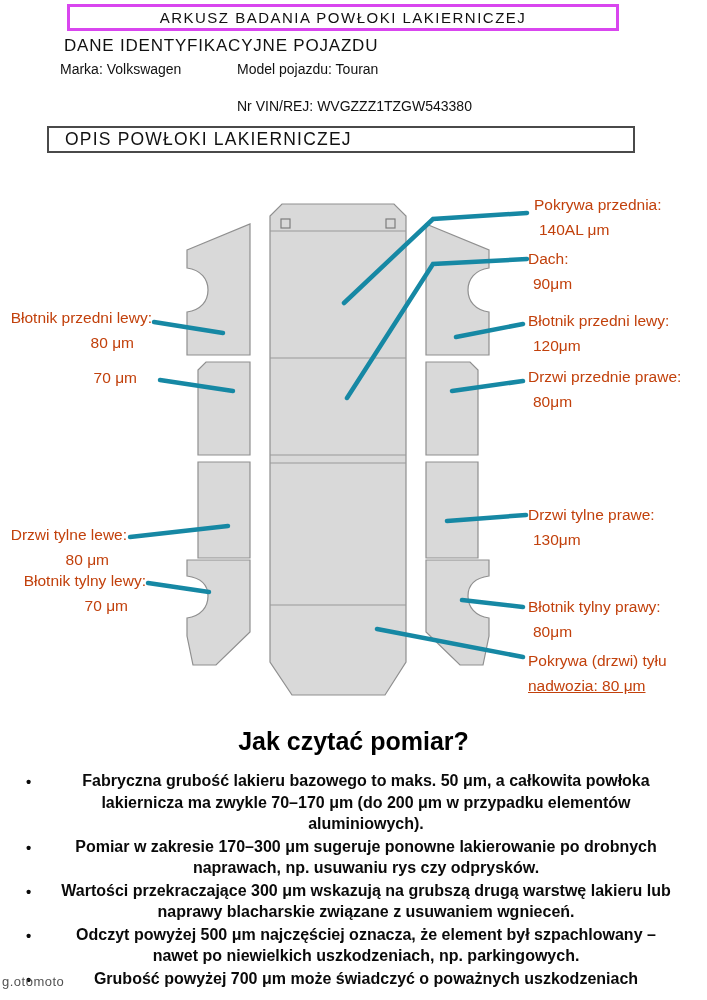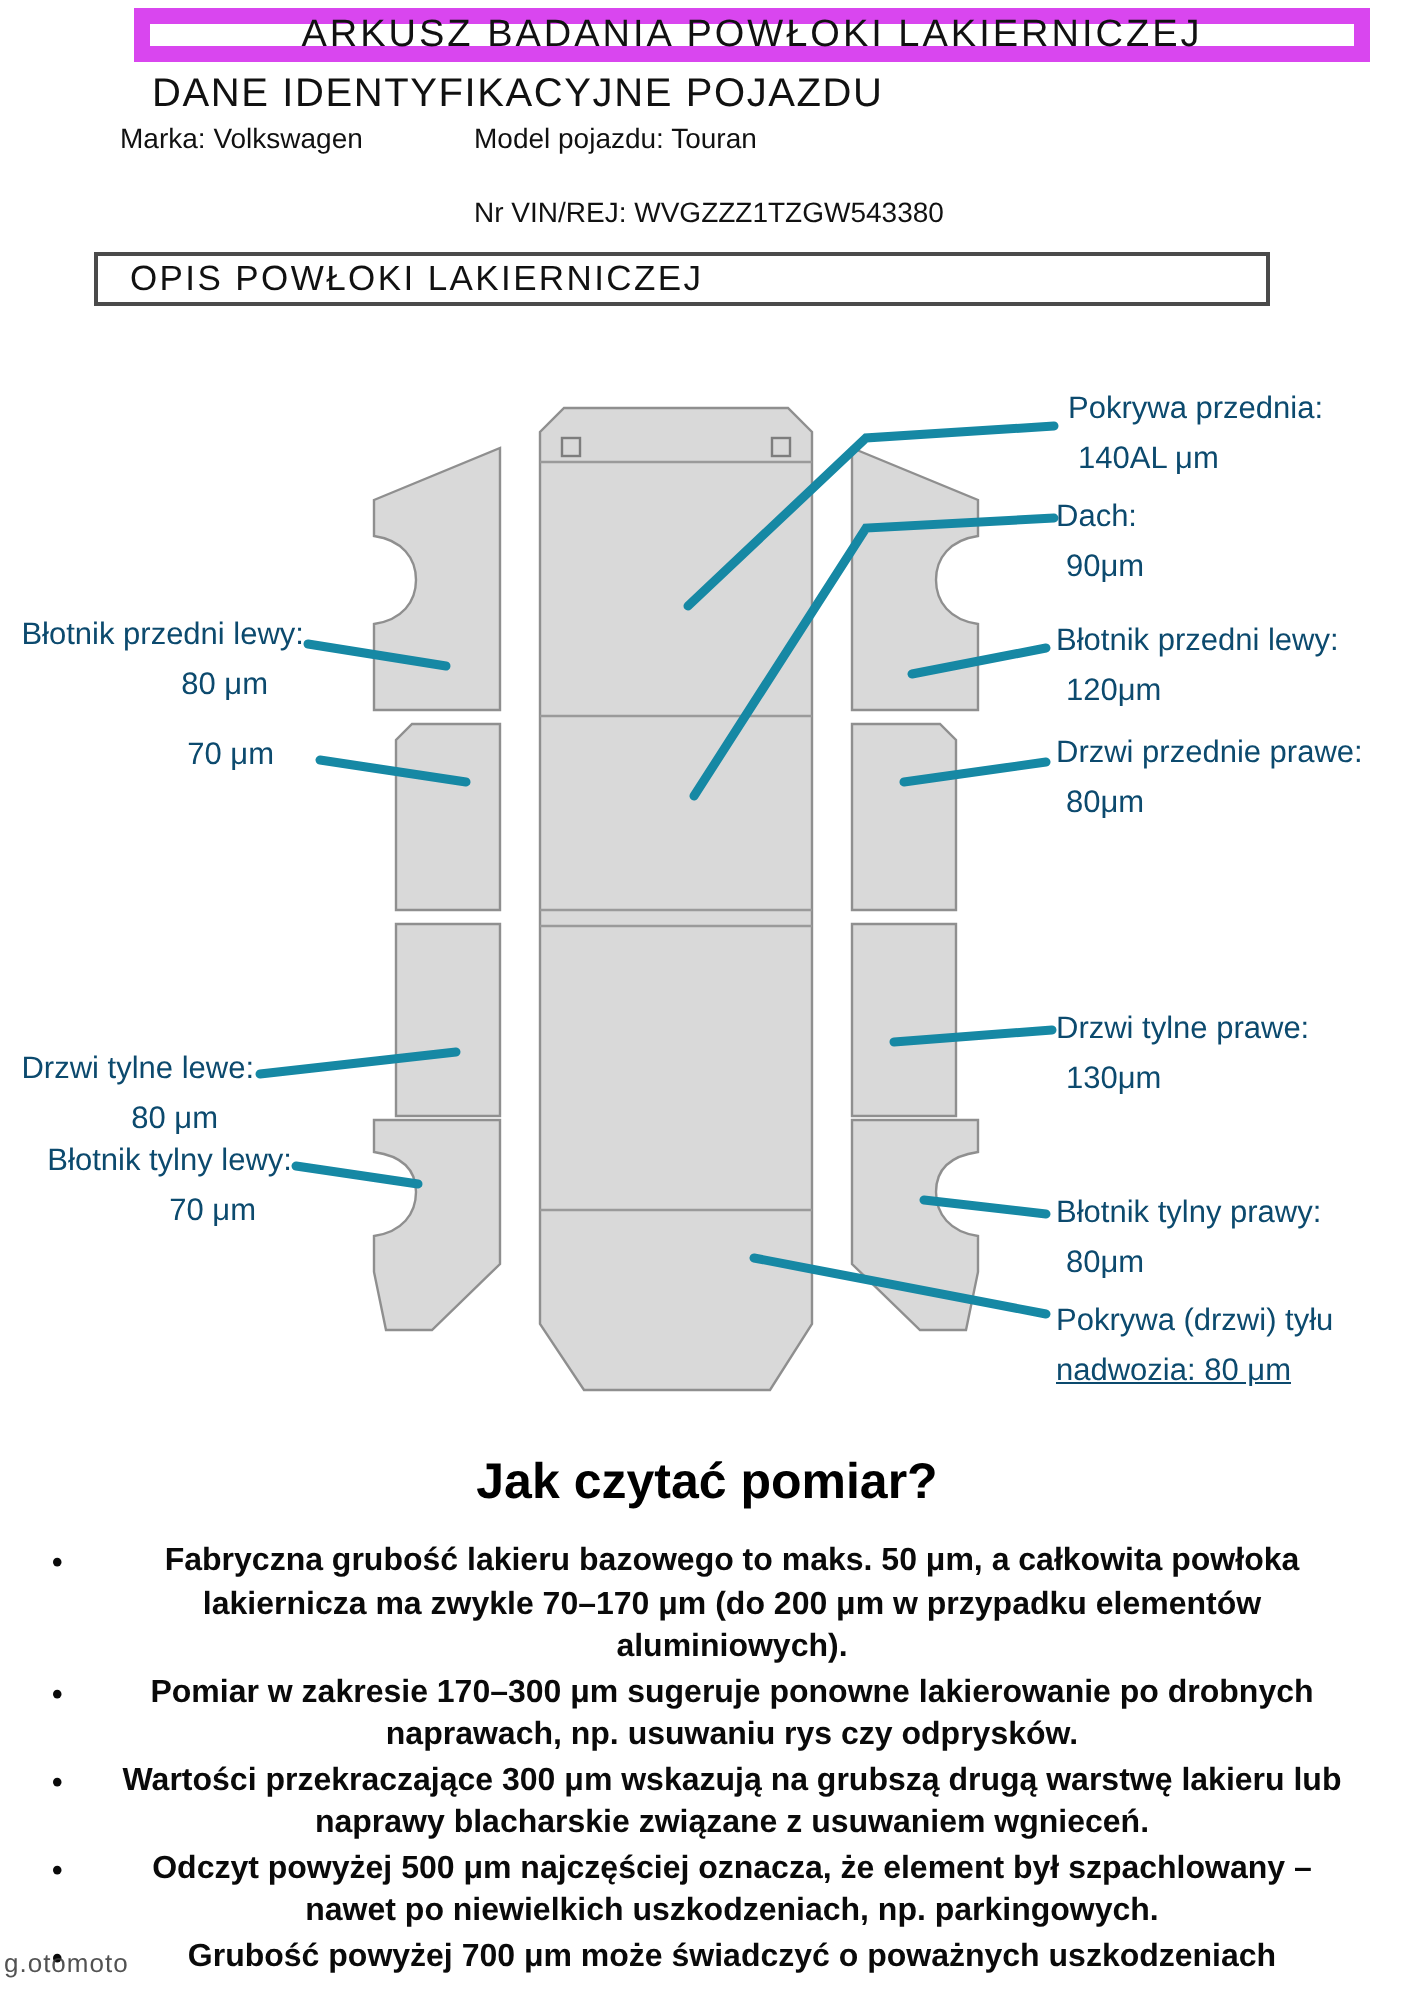--- a/index.html
+++ b/index.html
@@ -1,35 +1,35 @@
 <!DOCTYPE html>
 <html style="--callout: #1688a4; --panel-fill: #d9d9d9; --panel-stroke: #8f8f8f;"><head>
 <meta charset="utf-8">
 <style>
   html,body{margin:0;padding:0;background:#fff;}
   .page{position:relative;width:707px;height:1000px;overflow:hidden;background:#fff;
         font-family:"Liberation Sans","DejaVu Sans",sans-serif;color:#111;}
   .abs{position:absolute;}
   
-  .title-box{left:67px;top:4px;width:618px;height:27px;border:8px solid #d946ef;
+  .title-box{left:67px;top:4px;width:552px;height:27px;border:3px solid #d946ef;
              display:flex;align-items:center;justify-content:center;
-             font-size:19px;letter-spacing:1.5px;box-sizing:border-box;white-space:nowrap;}
-  .subtitle{left:64px;top:36px;font-size:20px;letter-spacing:0.8px;white-space:nowrap;margin-left:12px;}
+             font-size:15px;letter-spacing:1.5px;box-sizing:border-box;white-space:nowrap;}
+  .subtitle{left:64px;top:36px;font-size:17px;letter-spacing:0.8px;white-space:nowrap;}
   .meta{font-size:14px;white-space:nowrap;}
   .section2-box{left:47px;top:126px;width:588px;height:27px;border:2px solid #4a4a4a;
                 display:flex;align-items:center;padding-left:16px;box-sizing:border-box;
                 font-size:17.5px;letter-spacing:1.2px;white-space:nowrap;}
   
   svg.diagram{left:0;top:0;}
   .panel{fill:var(--panel-fill,#d9d9d9);stroke:var(--panel-stroke,#8f8f8f);stroke-width:1.2;}
   .pline{stroke:#9a9a9a;stroke-width:1.2;fill:none;}
   .psq{fill:none;stroke:#7d7d7d;stroke-width:1.2;}
   .callout{stroke:var(--callout,#1688a4);stroke-width:4.5;fill:none;stroke-linecap:round;}
   
-  .lbl{font-size:15.5px;line-height:25px;color:#0c4a6e;white-space:nowrap;z-index:2;}
+  .lbl{font-size:15.5px;line-height:25px;color:#c2410c;white-space:nowrap;z-index:2;}
   .lbl.left{text-align:right;}
   .lbl.left .l2{padding-right:18px;}
   .lbl.right{text-align:left;}
   .lbl.right .l2{padding-left:5px;}
   .lbl.right.noindent .l2{padding-left:0;text-decoration:underline;}
   
   .howto-title{left:0;top:727px;width:707px;text-align:center;
                font-size:25px;font-weight:bold;color:#000;}
   .bullets{left:18px;top:770px;width:668px;}
   .bullet{position:relative;padding:0 12px 1px 40px;text-align:center;

